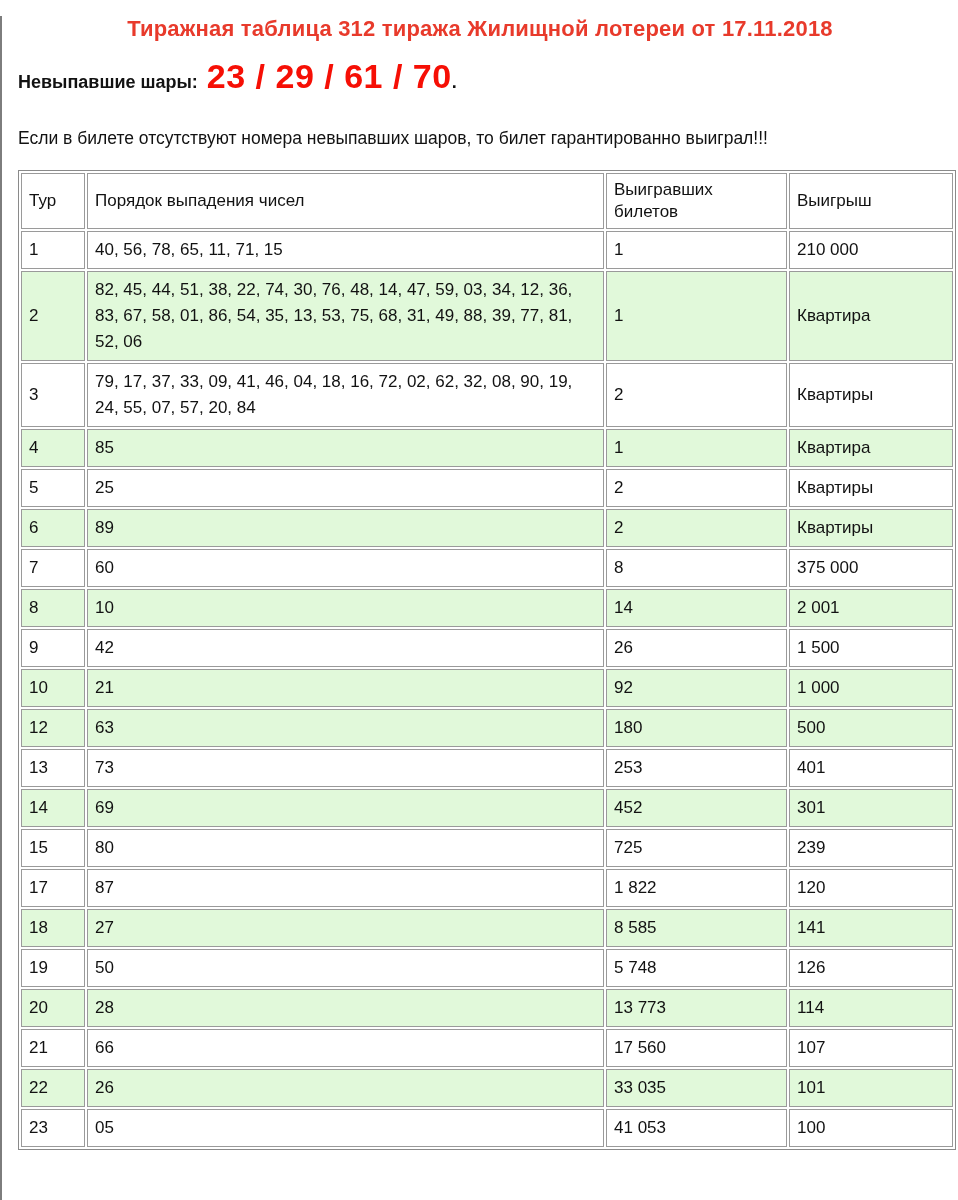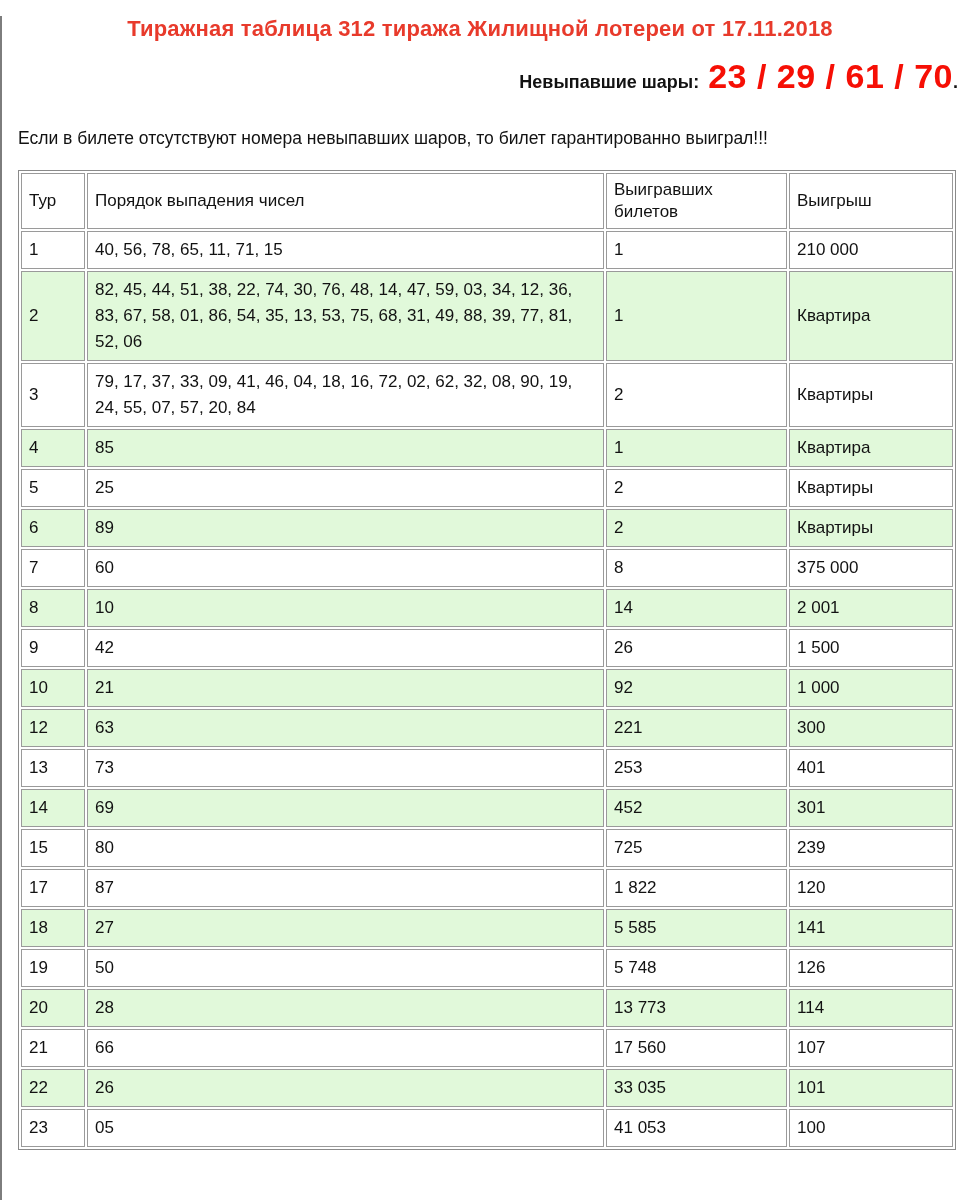--- a/index.html
+++ b/index.html
@@ -31,21 +31,20 @@
     color:var(--accent-red);
     letter-spacing:0.2px;
   }
   .balls{
     margin:12px 0 0 16px;
     font-size:18px;
     font-weight:bold;
     color:var(--text-black);
     line-height:44px;
     white-space:nowrap;
-    text-align:right;
   }
   .balls-label{vertical-align:baseline;}
   .balls-value{
     color:var(--balls-red);
     font-size:34px;
     font-weight:bold;
     margin-left:9px;
     vertical-align:baseline;
     letter-spacing:0.5px;
   }
@@ -167,22 +166,22 @@
         </tr>
         <tr class="green">
           <td>10</td>
           <td>21</td>
           <td>92</td>
           <td>1 000</td>
         </tr>
         <tr class="green">
           <td>12</td>
           <td>63</td>
-          <td>221</td>
-          <td>300</td>
+          <td>180</td>
+          <td>500</td>
         </tr>
         <tr>
           <td>13</td>
           <td>73</td>
           <td>253</td>
           <td>401</td>
         </tr>
         <tr class="green">
           <td>14</td>
           <td>69</td>
@@ -197,21 +196,21 @@
         </tr>
         <tr>
           <td>17</td>
           <td>87</td>
           <td>1 822</td>
           <td>120</td>
         </tr>
         <tr class="green">
           <td>18</td>
           <td>27</td>
-          <td>5 585</td>
+          <td>8 585</td>
           <td>141</td>
         </tr>
         <tr>
           <td>19</td>
           <td>50</td>
           <td>5 748</td>
           <td>126</td>
         </tr>
         <tr class="green">
           <td>20</td>

